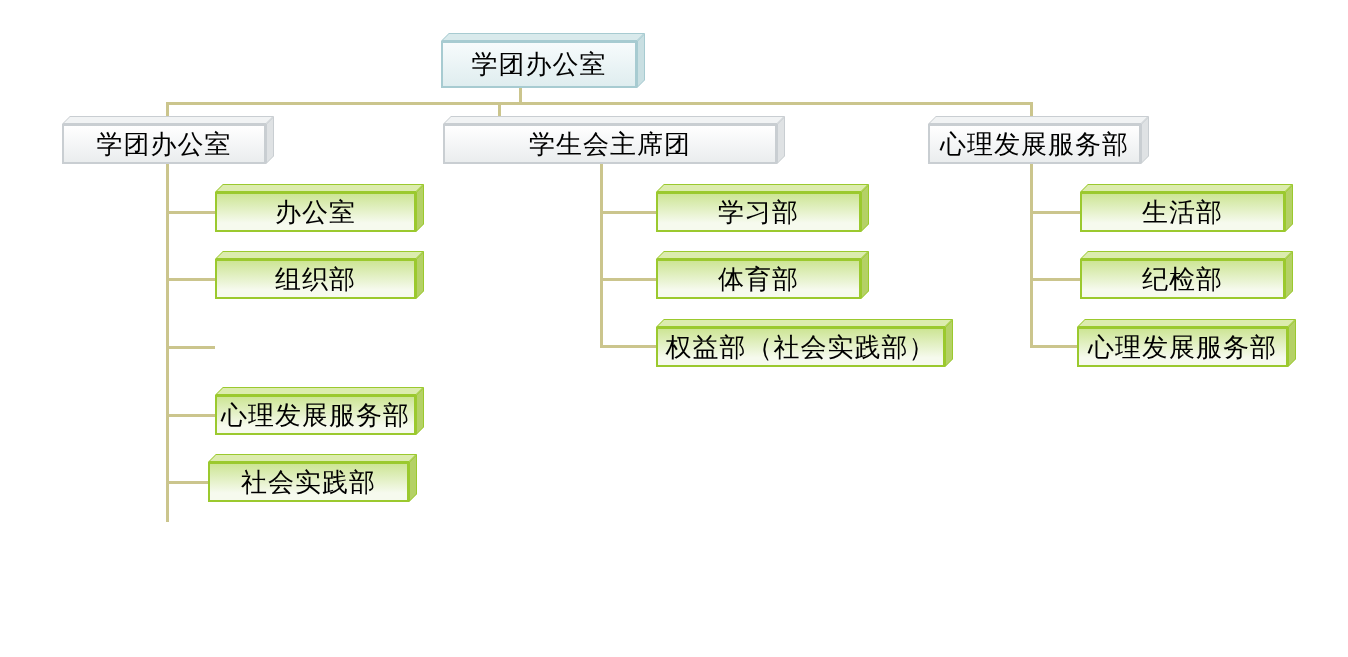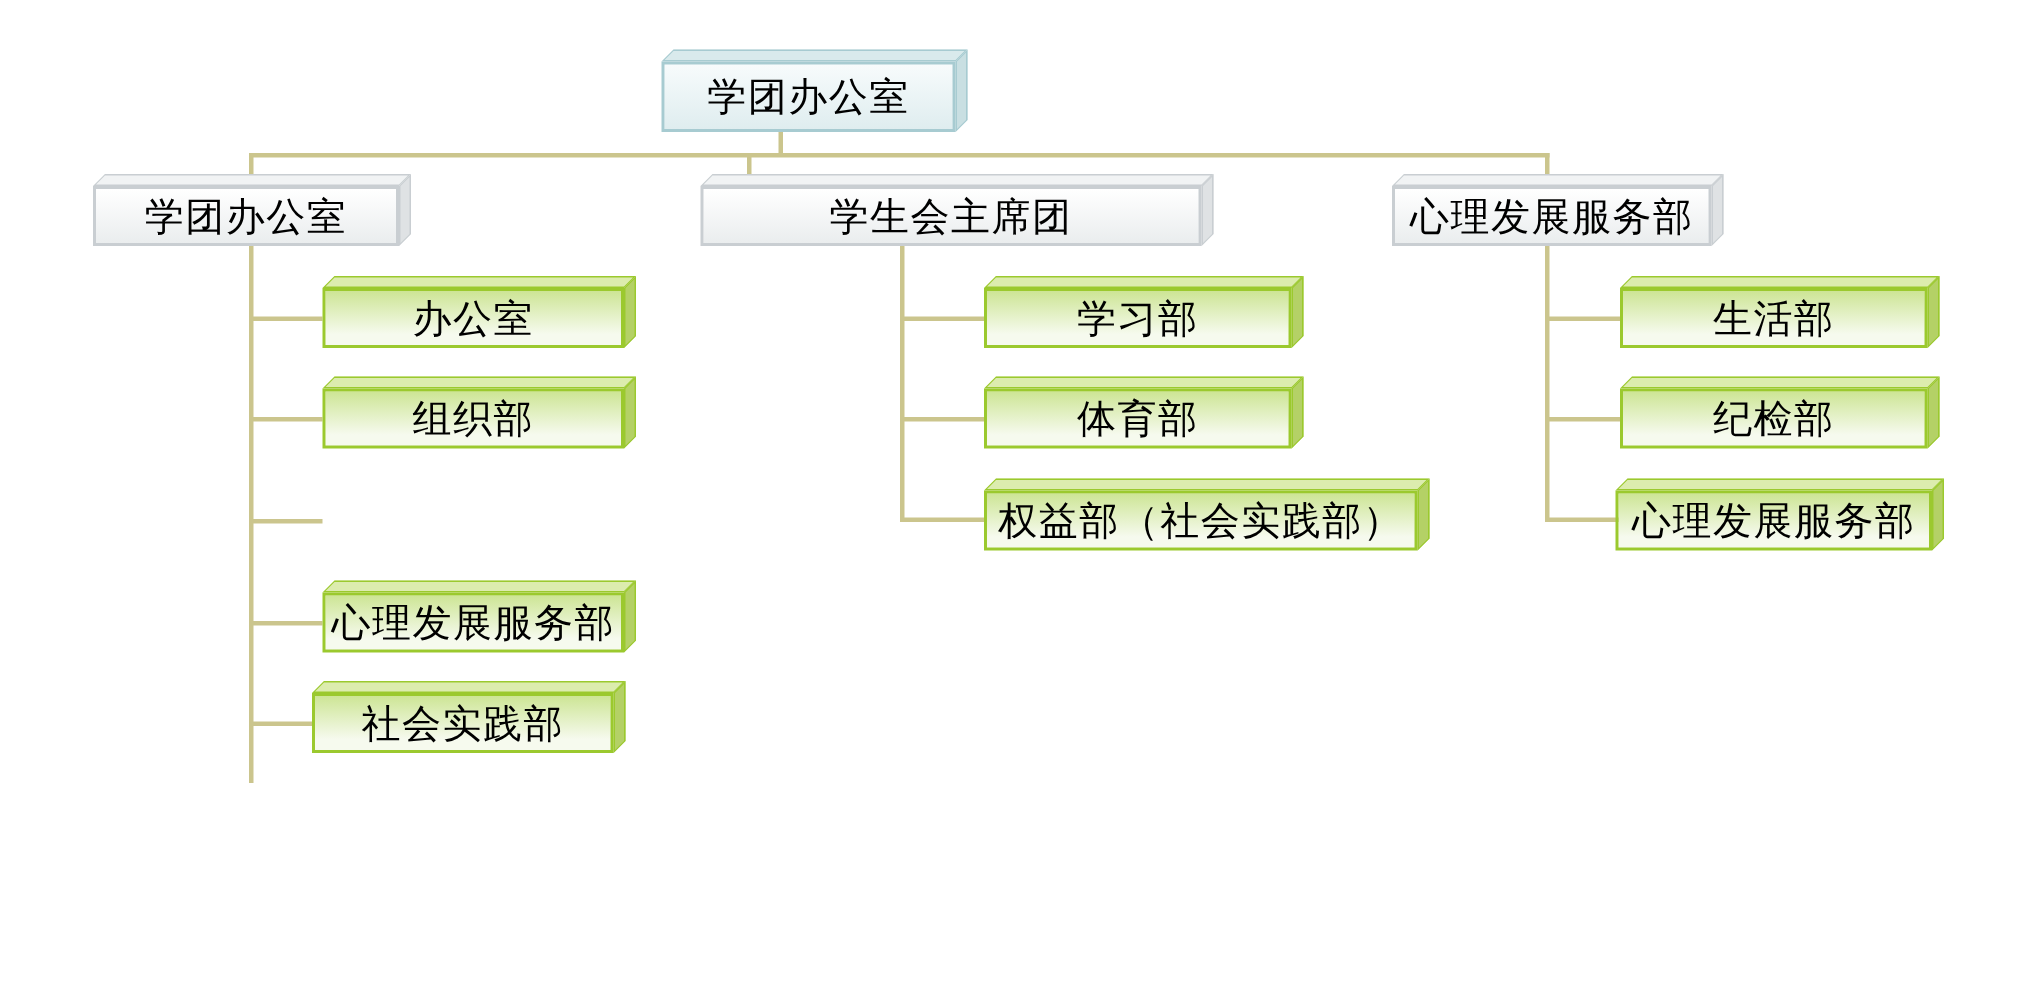--- a/index.html
+++ b/index.html
@@ -105,21 +105,21 @@
   <div class="line" style="left:1030px;top:278px;width:50px;height:3px"></div>
   <div class="line" style="left:1030px;top:345px;width:50px;height:3px"></div>
 
   <div class="node teal" style="left:441px;top:41px;width:196px;height:47px">
     <span class="lbl">学团办公室</span>
   </div>
 
   <div class="node grey" style="left:62px;top:124px;width:204px;height:40px">
     <span class="lbl">学团办公室</span>
   </div>
-  <div class="node grey" style="left:467px;top:124px;width:334px;height:40px">
+  <div class="node grey" style="left:443px;top:124px;width:334px;height:40px">
     <span class="lbl">学生会主席团</span>
   </div>
   <div class="node grey" style="left:928px;top:124px;width:213px;height:40px">
     <span class="lbl">心理发展服务部</span>
   </div>
 
   <div class="node green" style="left:215px;top:192px;width:201px;height:40px">
     <span class="lbl">办公室</span>
   </div>
   <div class="node green" style="left:215px;top:259px;width:201px;height:40px">

